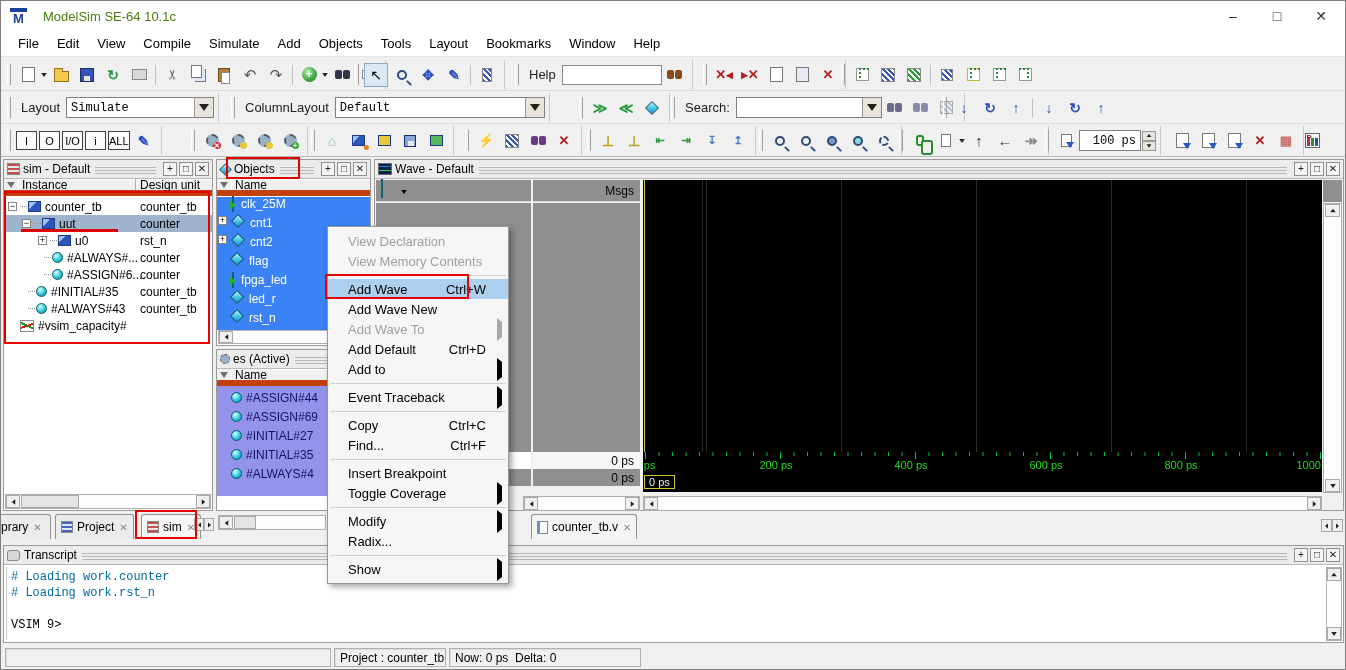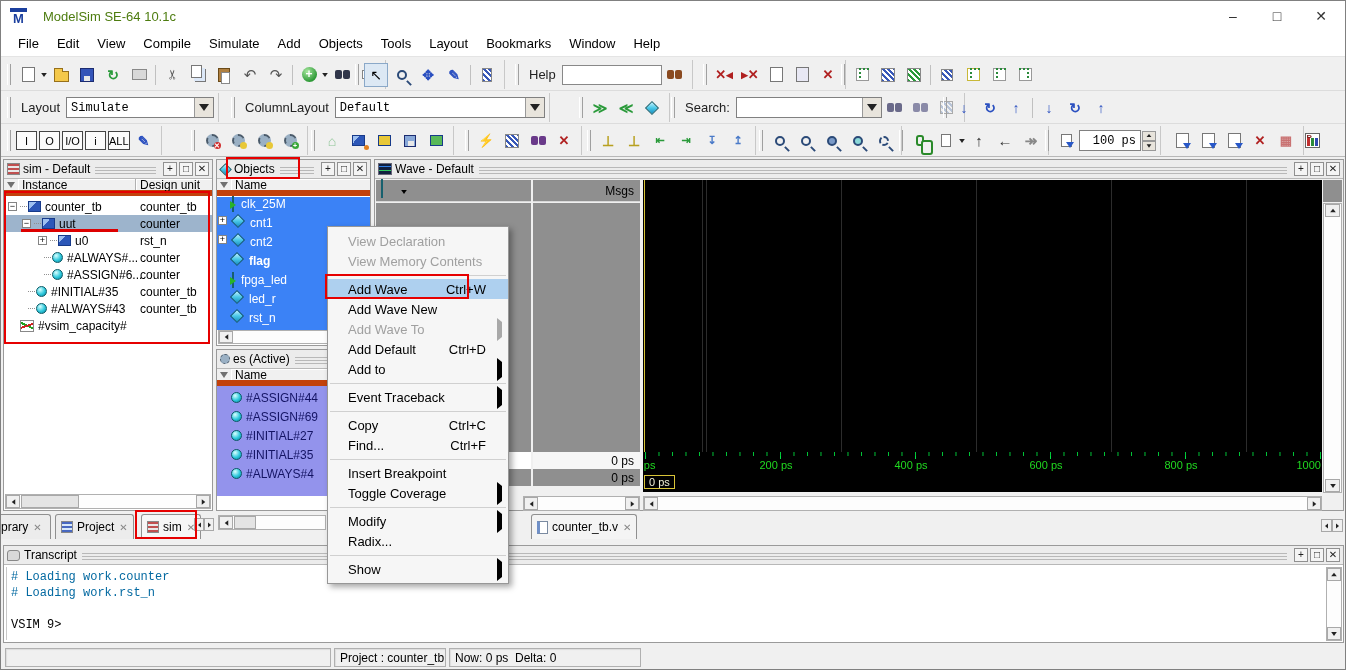--- a/index.html
+++ b/index.html
@@ -686,21 +686,21 @@
         <span class="exp">+</span>
         <span class="dia"></span>
       <span>cnt1</span>
     </div>
     <div class="orow" style="top:75px;">
       <span style="width:1px;"></span>
         <span class="exp">+</span>
         <span class="dia"></span>
       <span>cnt2</span>
     </div>
-    <div class="orow" style="top:94px;font-weight:bold;">
+    <div class="orow" style="top:94px;">
       <span style="width:12px;"></span>
         <span class="dia"></span>
       <span>flag</span>
     </div>
     <div class="orow" style="top:113px;">
       <span style="width:12px;"></span>
         <span style="position:relative;"><span class="dia"></span><span class="garr"></span></span>
       <span>fpga_led</span>
     </div>
     <div class="orow" style="top:132px;">

